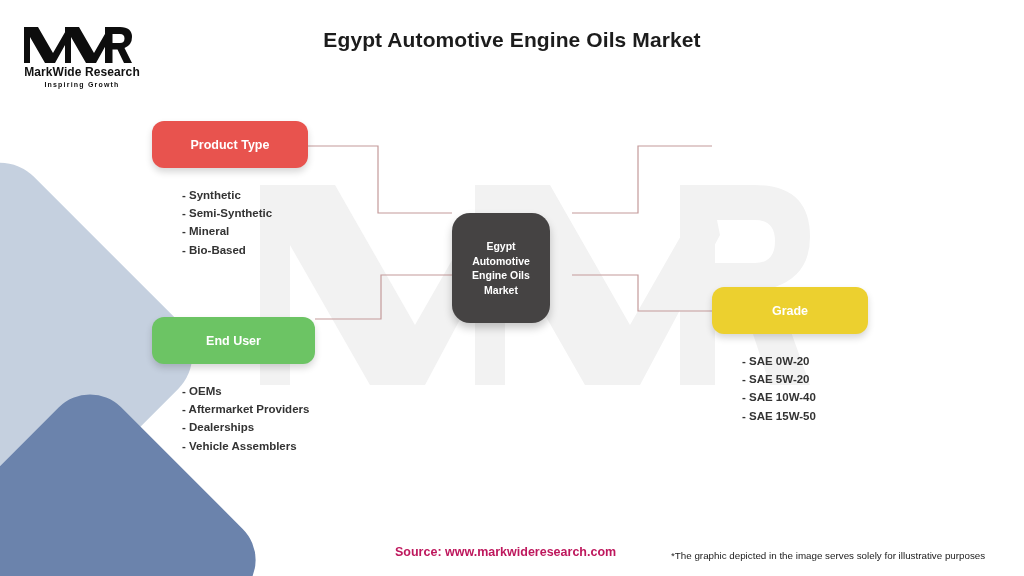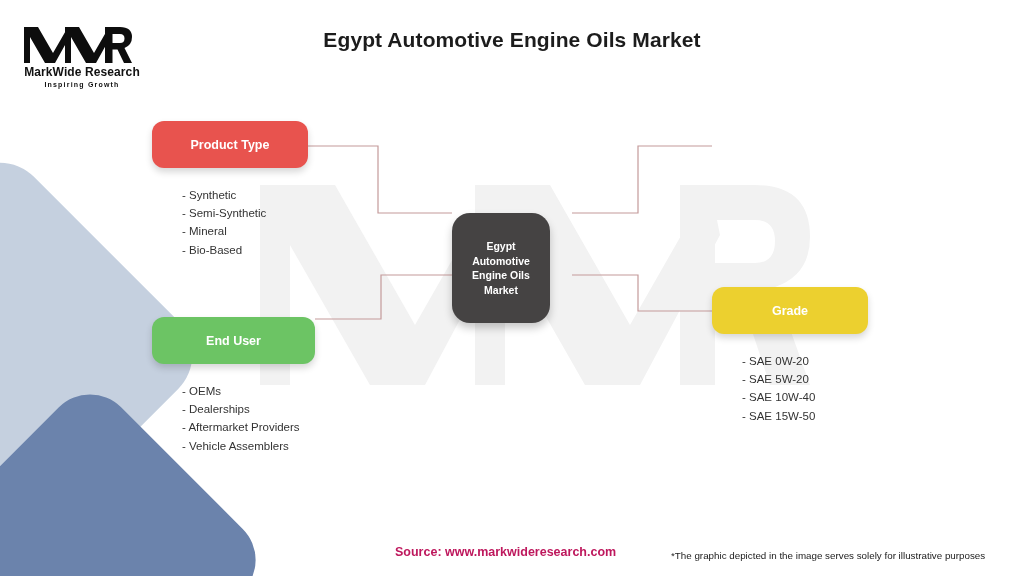--- a/index.html
+++ b/index.html
@@ -112,21 +112,21 @@
     font-weight: bold;
     font-size: 12.5px;
     box-shadow: 0 4px 7px rgba(0,0,0,.16);
   }
   .node-list {
     margin-top: 18px;
     font-size: 11.5px;
     color: #333333;
     line-height: 18.2px;
   }
-  .node-list div { white-space: nowrap; }
+  .node-list div { white-space: nowrap; font-weight: bold; }
 
   .node-product  { left: 152px; top: 121px; width: 156px; }
   .node-product .node-pill { height: 47px; background: #e8534e; }
   .node-product .node-list { padding-left: 30px; }
 
   .node-application { left: 712px; top: 121px; width: 156px; }
   .node-application .node-pill { height: 47px; background: #9b6cfa; }
   .node-application .node-list { padding-left: 30px; }
 
   .node-enduser { left: 152px; top: 296px; width: 163px; margin-top: 21px; }
@@ -226,22 +226,22 @@
     </div>
   </div>
 
 
   <div class="node node-enduser">
     <div class="node-pill">
       <span>End User</span>
     </div>
     <div class="node-list">
       <div>- OEMs</div>
+      <div>- Aftermarket Providers</div>
       <div>- Dealerships</div>
-      <div>- Aftermarket Providers</div>
       <div>- Vehicle Assemblers</div>
     </div>
   </div>
 
   <div class="node node-grade">
     <div class="node-pill">
       <span>Grade</span>
     </div>
     <div class="node-list">
       <div>- SAE 0W-20</div>

